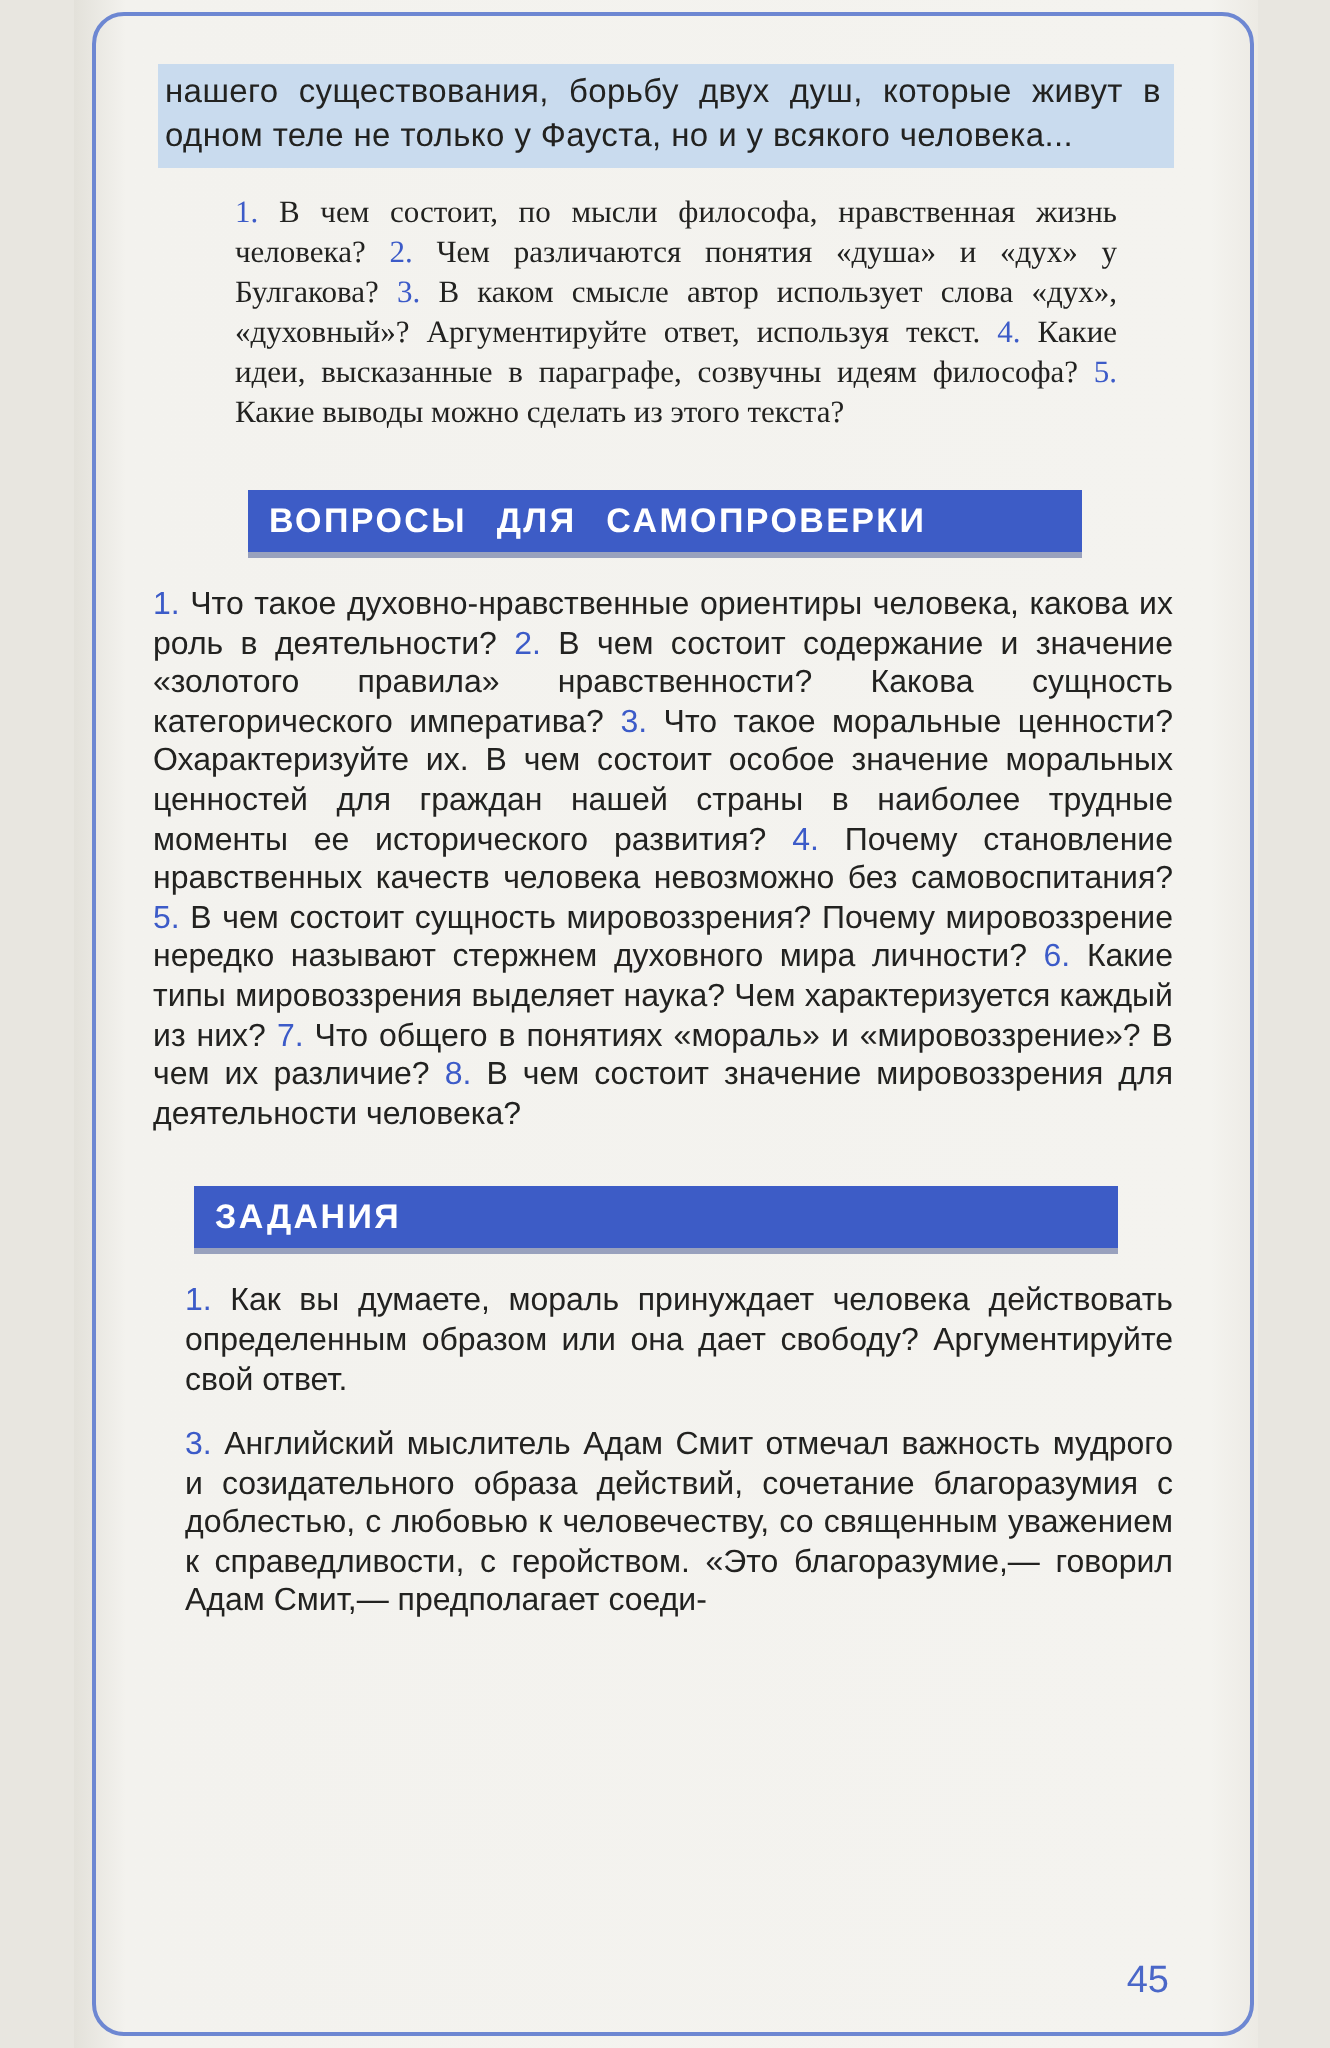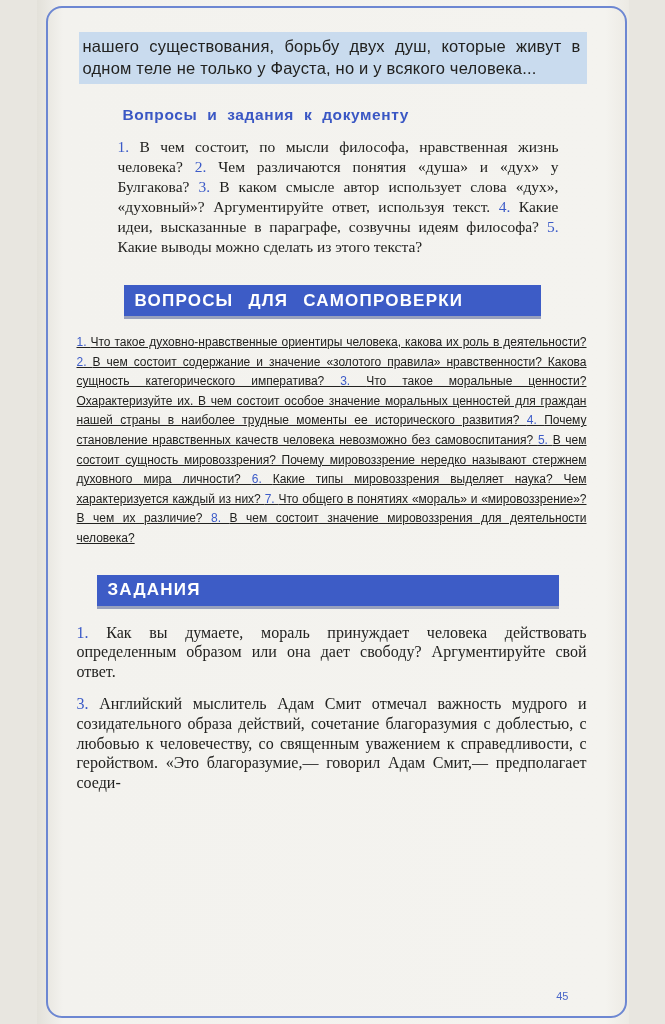--- a/index.html
+++ b/index.html
@@ -68,56 +68,53 @@
   }
   .banner1 {
     margin: 28px 46px 0 47px;
     text-align: center;
   }
   .banner2 {
     margin: 26px 28px 0 20px;
   }
   .self-check {
     margin: 17px 0 0 0;
-    font-size: 12px;
+    font-size: 16px;
     line-height: 19.6px;
     text-align: justify;
-    text-decoration: underline;
   }
   .tasks {
     margin-top: 17px;
   }
   .task-para {
-    margin: 0 0 13px 0;
+    margin: 0 0 13px 16px;
     font-size: 16px;
     line-height: 19.6px;
     text-align: justify;
-    font-family: Liberation Serif, serif;
   }
   .qnum {
     color: #3c5bc8;
   }
   .page-number {
     position: absolute;
-    right: 60px;
+    right: 44px;
     bottom: 22px;
     color: #4a67c8;
-    font-size: 11px;
+    font-size: 19px;
   }
 </style>
 </head>
 <body>
 
 <div class="page">
   <div class="frame"></div>
   <div class="content">
 
     <p class="intro">нашего существования, борьбу двух душ, которые живут в одном теле не только у Фауста, но и у всякого человека...</p>
 
-    <h3 class="doc-heading">Вопросы и задания к документу</h3>
 
     <p class="doc-questions"><span><span class="qnum">1. </span><span>В чем состоит, по мысли философа, нравственная жизнь человека? </span></span><span><span class="qnum">2. </span><span>Чем различаются понятия «душа» и «дух» у Булгакова? </span></span><span><span class="qnum">3. </span><span>В каком смысле автор использует слова «дух», «духовный»? Аргументируйте ответ, используя текст. </span></span><span><span class="qnum">4. </span><span>Какие идеи, высказанные в параграфе, созвучны идеям философа? </span></span><span><span class="qnum">5. </span><span>Какие выводы можно сделать из этого текста? </span></span></p>
 
     <div class="banner banner1">
       <span>ВОПРОСЫ ДЛЯ САМОПРОВЕРКИ</span>
     </div>
 
     <p class="self-check"><span><span class="qnum">1. </span><span>Что такое духовно-нравственные ориентиры человека, какова их роль в деятельности? </span></span><span><span class="qnum">2. </span><span>В чем состоит содержание и значение «золотого правила» нравственности? Какова сущность категорического императива? </span></span><span><span class="qnum">3. </span><span>Что такое моральные ценности? Охарактеризуйте их. В чем состоит особое значение моральных ценностей для граждан нашей страны в наиболее трудные моменты ее исторического развития? </span></span><span><span class="qnum">4. </span><span>Почему становление нравственных качеств человека невозможно без самовоспитания? </span></span><span><span class="qnum">5. </span><span>В чем состоит сущность мировоззрения? Почему мировоззрение нередко называют стержнем духовного мира личности? </span></span><span><span class="qnum">6. </span><span>Какие типы мировоззрения выделяет наука? Чем характеризуется каждый из них? </span></span><span><span class="qnum">7. </span><span>Что общего в понятиях «мораль» и «мировоззрение»? В чем их различие? </span></span><span><span class="qnum">8. </span><span>В чем состоит значение мировоззрения для деятельности человека? </span></span></p>
 
     <div class="banner banner2">

